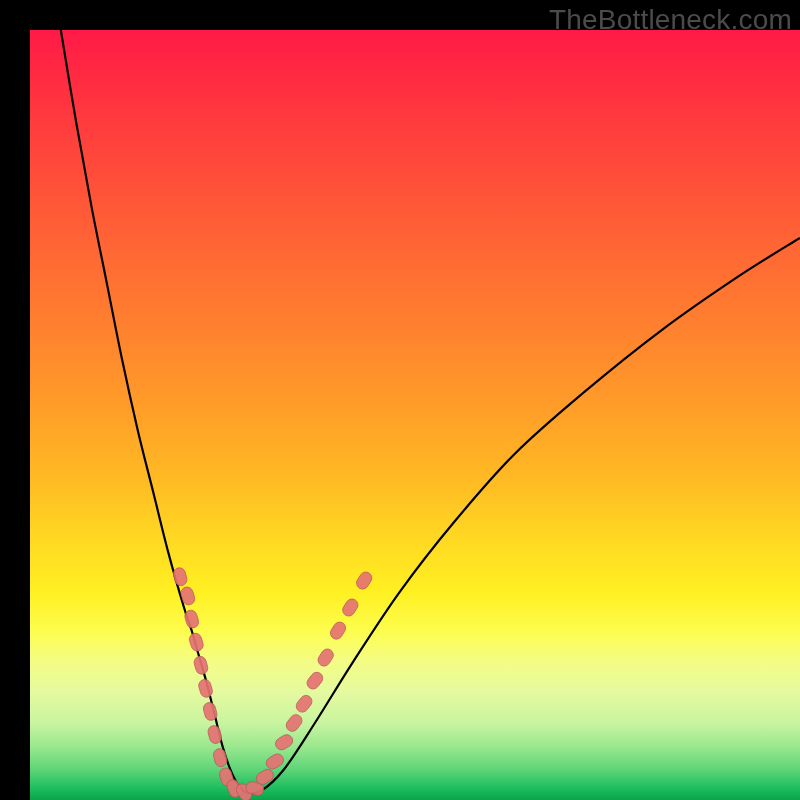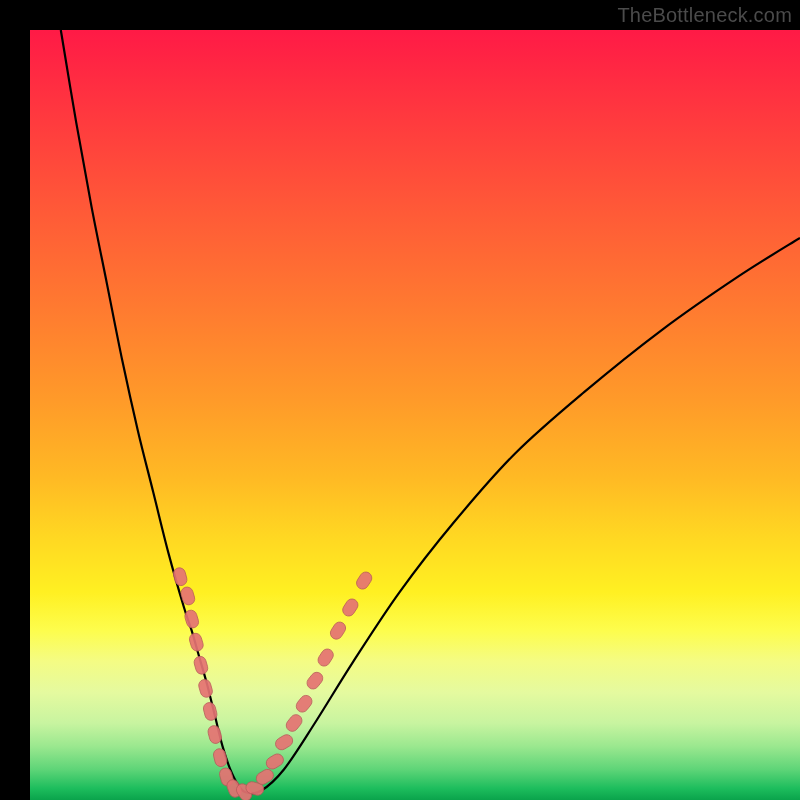--- a/index.html
+++ b/index.html
@@ -42,21 +42,21 @@
       #5fd578 96%,
       #1dbd5d 98.5%,
       #0aa34b 100%
     );
   }
   .watermark {
     position: absolute;
     top: 4px;
     right: 8px;
     color: #4b4b4b;
-    font-size: 20px;
+    font-size: 28px;
     font-weight: 500;
     letter-spacing: 0.2px;
     user-select: none;
   }
   svg.curve {
     position: absolute;
     left: 0;
     top: 0;
     width: 770px;
     height: 770px;

